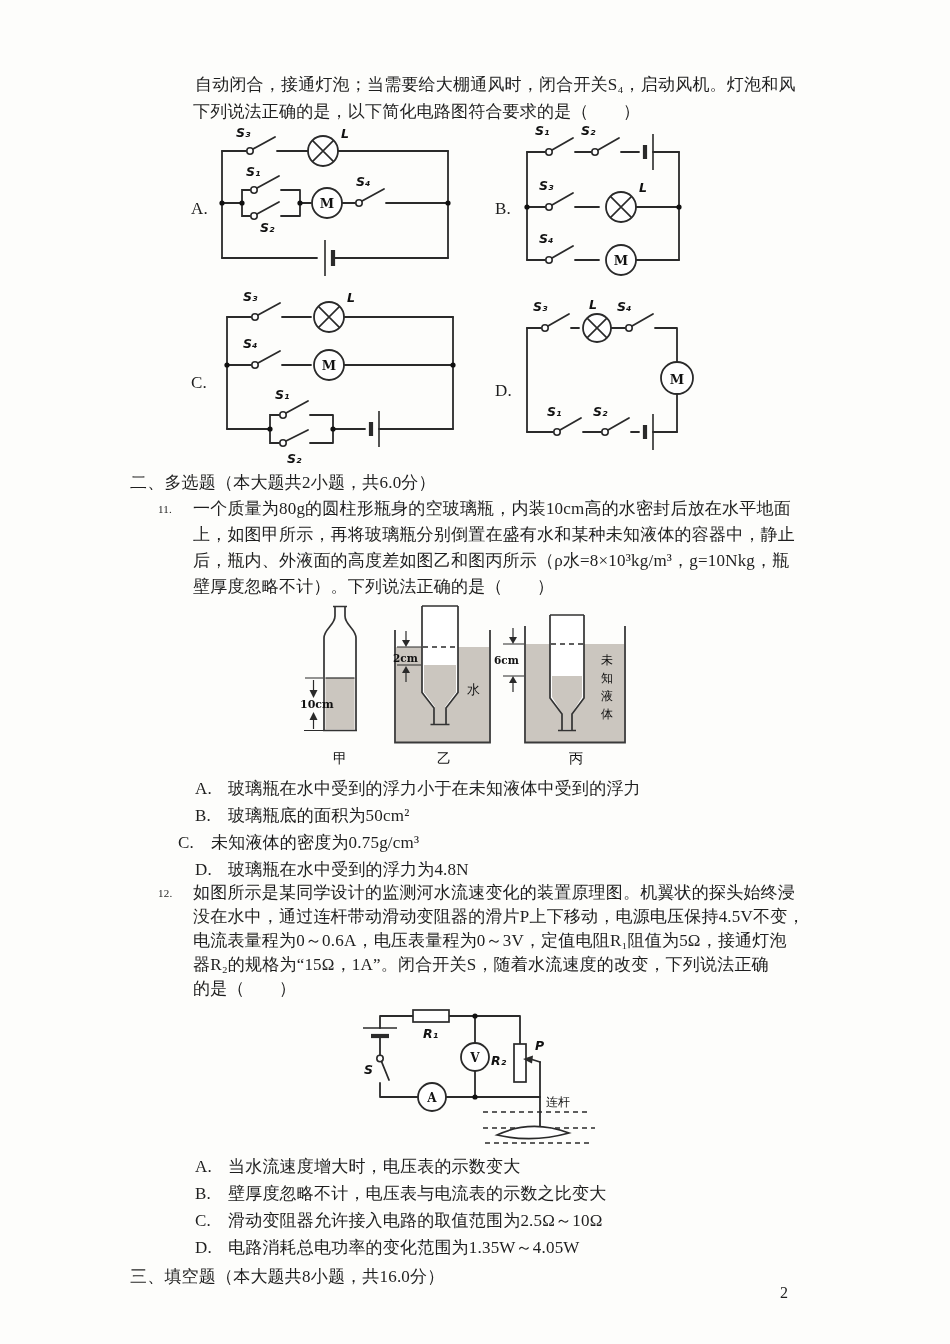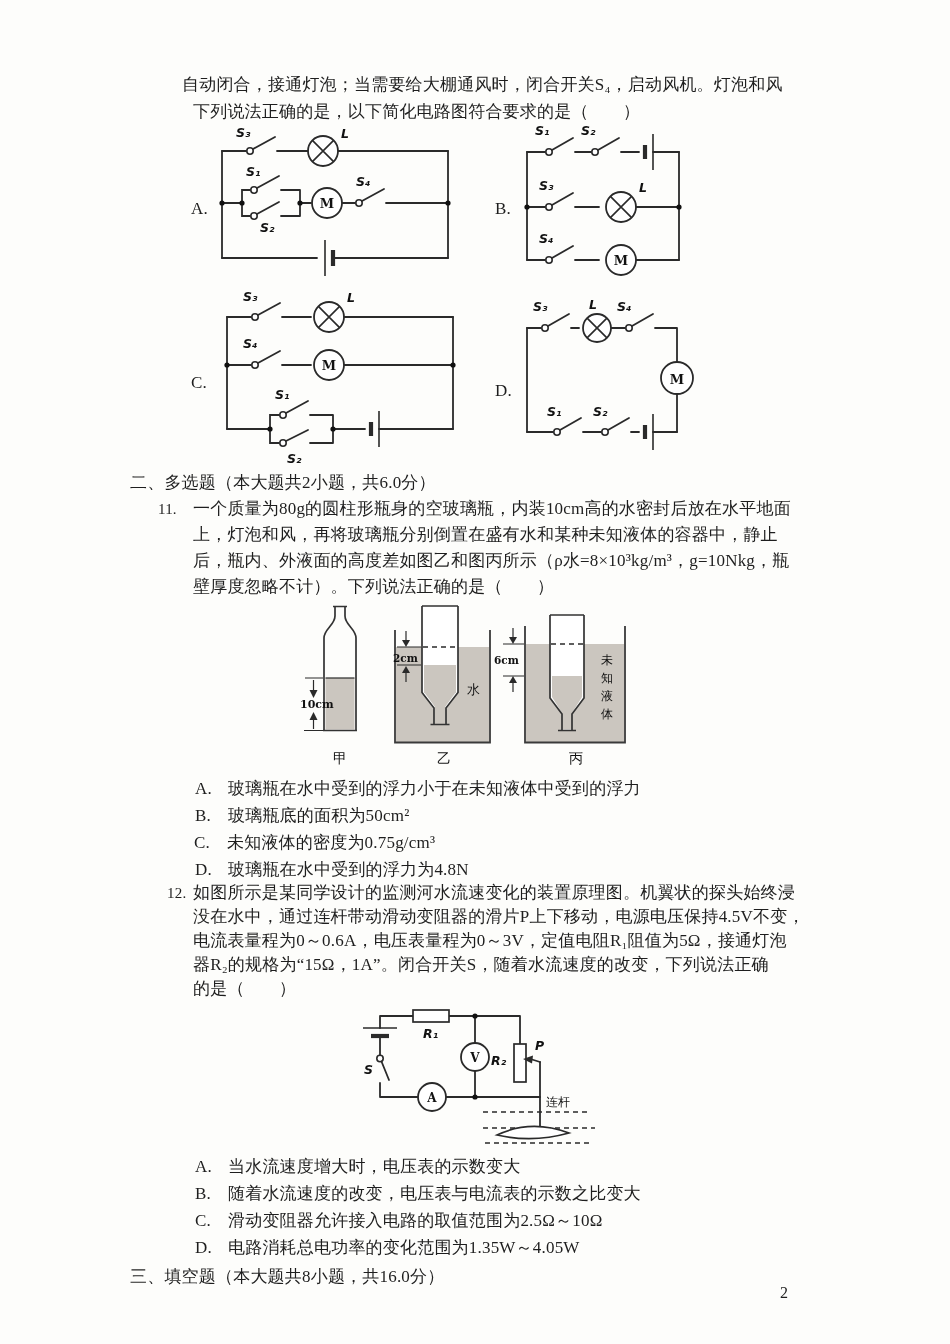--- a/index.html
+++ b/index.html
@@ -5,21 +5,21 @@
   html,body{margin:0;padding:0;}
   body{
     width:950px;height:1344px;position:relative;
     background:#fdfdfb;color:#1e1e1e;
     font-family:"Liberation Serif","DejaVu Serif",serif;
     overflow:hidden;
   }
   .abs{position:absolute;}
   .tl{font-size:17px;line-height:22px;white-space:nowrap;letter-spacing:.2px;}
   .opt .marker{display:inline-block;width:33px;}
-  .qnum{font-size:15px;}
+  .qnum{font-size:11px;}
   .pagenum{font-size:16px;}
   
   svg{overflow:visible;}
   .w{stroke:#2a2a2a;stroke-width:1.8;fill:none;stroke-linecap:round;}
   .thin{stroke:#2a2a2a;stroke-width:1.6;fill:none;}
   .thick{stroke:#2a2a2a;stroke-width:4.2;fill:none;}
   .pivot{fill:#ffffff;stroke:#2a2a2a;stroke-width:1.6;}
   .meter{fill:#ffffff;stroke:#2a2a2a;stroke-width:1.8;}
   .dotj{fill:#111111;}
   .clbl{font:italic bold 12.5px "DejaVu Sans",sans-serif;fill:#111;}
@@ -32,21 +32,21 @@
   .liq{fill:#cbc6bf;}
   .vessel{stroke:#3a3a3a;stroke-width:1.8;fill:none;}
   .bottle{stroke:#333333;stroke-width:1.7;fill:none;}
   .bfill{fill:#ffffff;}
   .dash{stroke:#2a2a2a;stroke-width:1.3;stroke-dasharray:5 4;fill:none;}
   .comp{fill:#ffffff;stroke:#2a2a2a;stroke-width:1.7;}
 </style>
 </head>
 <body>
 
-<div class="abs tl" style="left:182px;top:74px">自动闭合，接通灯泡；当需要给大棚通风时，闭合开关S₄，启动风机。灯泡和风</div>
+<div class="abs tl" style="left:195px;top:74px">自动闭合，接通灯泡；当需要给大棚通风时，闭合开关S₄，启动风机。灯泡和风</div>
 <div class="abs tl" style="left:193px;top:101px">下列说法正确的是，以下简化电路图符合要求的是（　　）</div>
 
 <div class="abs tl" style="left:191px;top:198px">A.</div>
 <div class="abs tl" style="left:495px;top:198px">B.</div>
 <div class="abs tl" style="left:191px;top:372px">C.</div>
 <div class="abs tl" style="left:495px;top:380px">D.</div>
 
 <svg class="abs" style="left:210px;top:126px" width="250" height="155" viewBox="0 0 250 155">
   <g>
     <path class="w" d="M12,25 V132 M238,25 V132"></path>
@@ -221,21 +221,21 @@
   <text class="clbl" x="74" y="13">L</text>
   <text class="clbl" x="102" y="15">S₄</text>
   <text class="clbl" x="32" y="120">S₁</text>
   <text class="clbl" x="78" y="120">S₂</text>
 </svg>
 
 <div class="abs tl" style="left:130px;top:472px">二、多选题（本大题共2小题，共6.0分）</div>
 
 <div class="abs tl qnum" style="left:158px;top:498px">11.</div>
 <div class="abs tl" style="left:193px;top:498px">一个质量为80g的圆柱形瓶身的空玻璃瓶，内装10cm高的水密封后放在水平地面</div>
-<div class="abs tl" style="left:193px;top:524px">上，灯泡和风，再将玻璃瓶分别倒置在盛有水和某种未知液体的容器中，静止</div>
+<div class="abs tl" style="left:193px;top:524px">上，如图甲所示，再将玻璃瓶分别倒置在盛有水和某种未知液体的容器中，静止</div>
 <div class="abs tl" style="left:193px;top:550px">后，瓶内、外液面的高度差如图乙和图丙所示（ρ水=8×10³kg/m³，g=10Nkg，瓶</div>
 <div class="abs tl" style="left:193px;top:576px">壁厚度忽略不计）。下列说法正确的是（　　）</div>
 
 <svg class="abs" style="left:300px;top:602px" width="345" height="165" viewBox="0 0 345 165">
 
   <g>
     <rect class="liq" x="25.5" y="76" width="29" height="51.5"></rect>
     <path class="bottle" d="M33,4.5 H47 M35,4.5 V14 M45,4.5 V14 M35,14 C35,23 24,27 24,36 M45,14 C45,23 56,27 56,36 M24,36 V128.5 M56,36 V128.5 M23,128.5 H57"></path>
     <path class="dims" d="M25.5,76 H54.5"></path>
     <path class="dims" d="M5,76 H23 M4,128.5 H23"></path>
@@ -284,24 +284,24 @@
     <text class="cjk12" x="301" y="62">未</text>
     <text class="cjk12" x="301" y="80">知</text>
     <text class="cjk12" x="301" y="98">液</text>
     <text class="cjk12" x="301" y="116">体</text>
     <text class="cjk" x="269" y="161" style="font-size:14px">丙</text>
   </g>
 </svg>
 
 <div class="abs tl opt" style="left:195px;top:778px"><span class="marker">A.</span><span>玻璃瓶在水中受到的浮力小于在未知液体中受到的浮力</span></div>
 <div class="abs tl opt" style="left:195px;top:805px"><span class="marker">B.</span><span>玻璃瓶底的面积为50cm²</span></div>
-<div class="abs tl opt" style="left:194px;top:832px"><span class="marker">C.</span><span>未知液体的密度为0.75g/cm³</span></div>
+<div class="abs tl opt" style="left:178px;top:832px"><span class="marker">C.</span><span>未知液体的密度为0.75g/cm³</span></div>
 <div class="abs tl opt" style="left:195px;top:859px"><span class="marker">D.</span><span>玻璃瓶在水中受到的浮力为4.8N</span></div>
 
-<div class="abs tl qnum" style="left:167px;top:882px">12.</div>
+<div class="abs tl qnum" style="left:158px;top:882px">12.</div>
 <div class="abs tl" style="left:193px;top:882px">如图所示是某同学设计的监测河水流速变化的装置原理图。机翼状的探头始终浸</div>
 <div class="abs tl" style="left:193px;top:906px">没在水中，通过连杆带动滑动变阻器的滑片P上下移动，电源电压保持4.5V不变，</div>
 <div class="abs tl" style="left:193px;top:930px">电流表量程为0～0.6A，电压表量程为0～3V，定值电阻R₁阻值为5Ω，接通灯泡</div>
 <div class="abs tl" style="left:193px;top:954px">器R₂的规格为“15Ω，1A”。闭合开关S，随着水流速度的改变，下列说法正确</div>
 <div class="abs tl" style="left:193px;top:978px">的是（　　）</div>
 
 <svg class="abs" style="left:335px;top:1002px" width="295" height="150" viewBox="0 0 295 150">
   <g>
     <path class="thin" d="M28,26 H62"></path>
       <path class="thick" d="M36,34 H54"></path>
@@ -339,19 +339,19 @@
     <circle class="dotj" cx="140" cy="95" r="2.6"></circle>
   <g>
     <path class="dash" d="M148,110 H256 M148,126 H260 M150,141 H256"></path>
   </g>
   <path class="w" d="M205,60 V128"></path>
   <path class="comp" d="M162,133 Q196,117 234,131 Q198,141 162,133 Z"></path>
   <text class="cjk12" x="211" y="104">连杆</text>
 </svg>
 
 <div class="abs tl opt" style="left:195px;top:1156px"><span class="marker">A.</span><span>当水流速度增大时，电压表的示数变大</span></div>
-<div class="abs tl opt" style="left:195px;top:1183px"><span class="marker">B.</span><span>随着水流速度的改变，电压表与电流表的示数之比变大</span></div>
+<div class="abs tl opt" style="left:195px;top:1183px"><span class="marker">B.</span><span>壁厚度忽略不计，电压表与电流表的示数之比变大</span></div>
 <div class="abs tl opt" style="left:195px;top:1210px"><span class="marker">C.</span><span>滑动变阻器允许接入电路的取值范围为2.5Ω～10Ω</span></div>
 <div class="abs tl opt" style="left:195px;top:1237px"><span class="marker">D.</span><span>电路消耗总电功率的变化范围为1.35W～4.05W</span></div>
 
 <div class="abs tl" style="left:130px;top:1266px">三、填空题（本大题共8小题，共16.0分）</div>
 
 <div class="abs pagenum" style="left:780px;top:1284px">2</div>
 
 </body></html>

